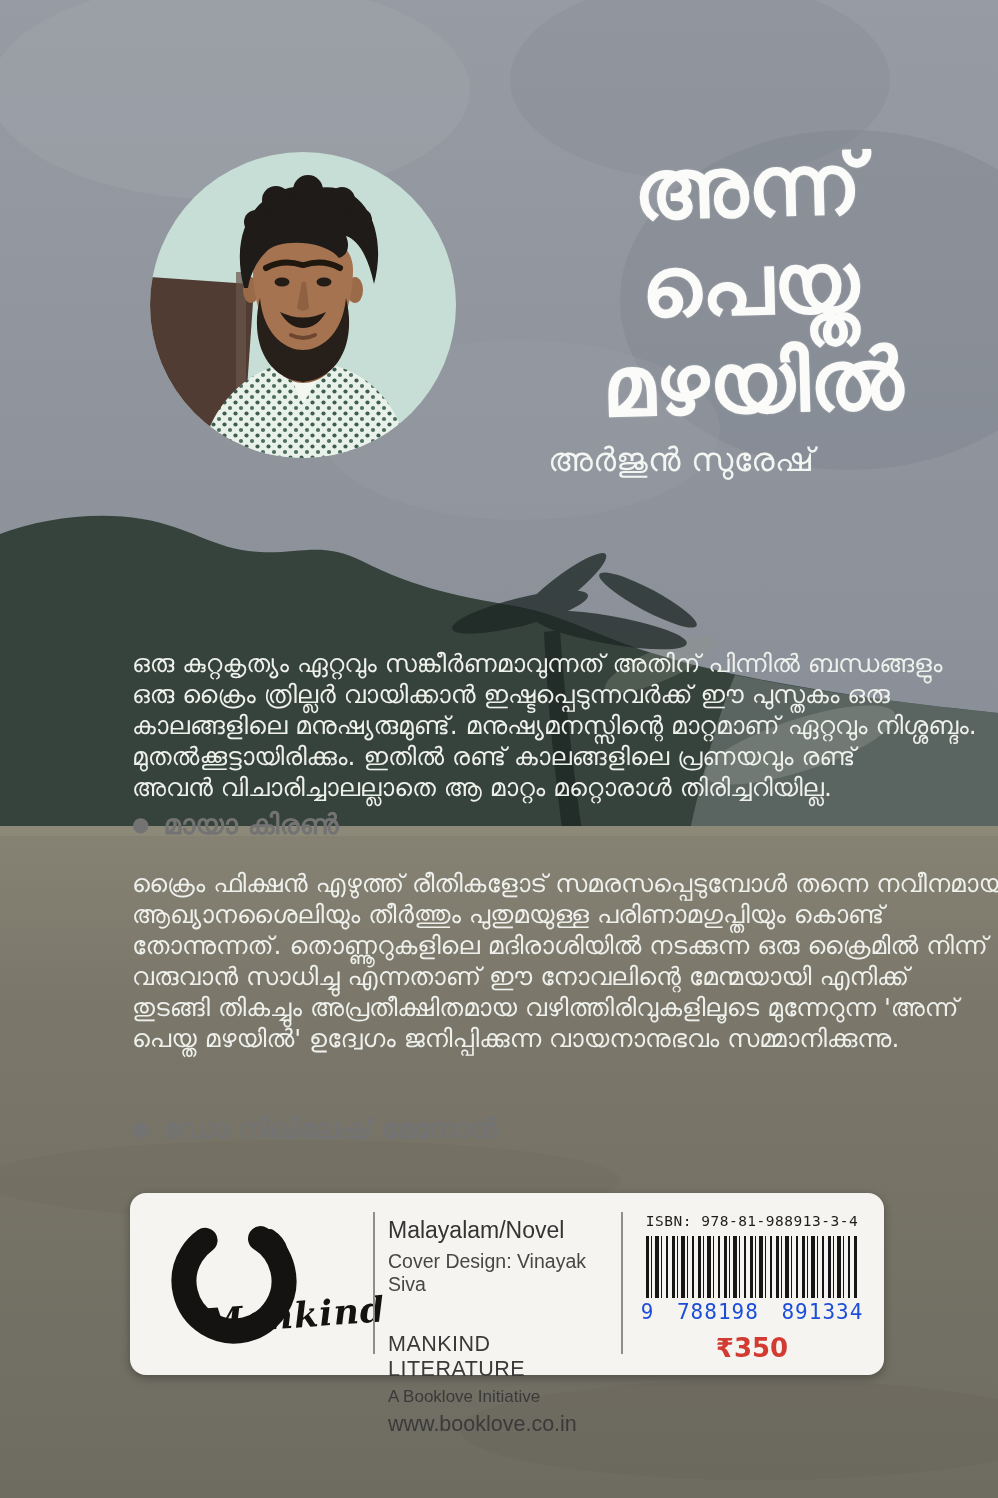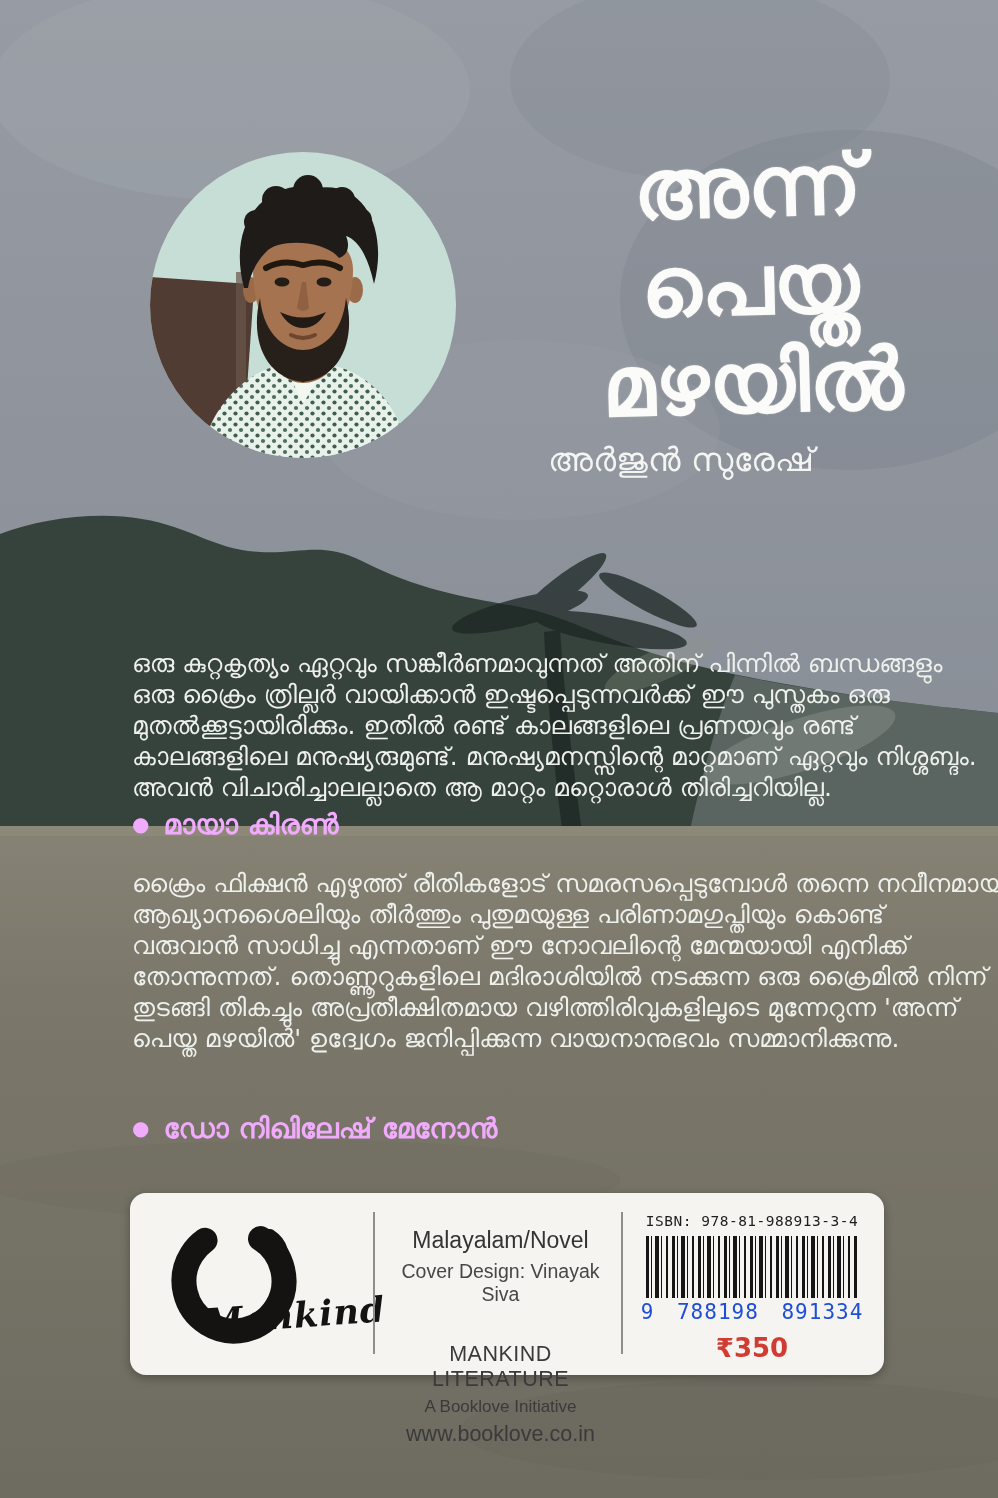--- a/index.html
+++ b/index.html
@@ -28,42 +28,42 @@
   }
   
   .blurb{
     position:absolute;left:132px;width:800px;
     color:#eef0ec;font-family:"DejaVu Sans", sans-serif;
   }
   .blurb .b-line{font-size:25px;line-height:31px;white-space:nowrap;}
   #blurb-1{top:648px;}
   #blurb-2{top:868px;}
   .attribution{
-    position:absolute;left:132px;color:#f0abfc;font-weight:bold;
+    position:absolute;left:132px;color:#737373;font-weight:bold;
     font-size:28px;font-family:"DejaVu Sans", sans-serif;
   }
   #attribution-1{top:808px;}
   #attribution-2{top:1112px;}
   .attribution .bullet{font-size:20px;margin-right:14px;vertical-align:3px;}
   
   #publisher-card{
     position:absolute;left:130px;top:1193px;width:754px;height:182px;
     background:#f6f4f0;border-radius:16px;
     box-shadow:0 3px 10px rgba(0,0,0,.28);
   }
   .card-divider{position:absolute;top:19px;width:2px;height:142px;background:#8e8e8c;}
   #divider-1{left:243px;}
   #divider-2{left:491px;}
   #logo-block{position:absolute;left:28px;top:16px;width:212px;height:150px;}
   #logo-script{
     position:absolute;left:46px;top:86px;width:170px;
     font-family:"DejaVu Serif", serif;font-style:italic;font-weight:bold;
     font-size:35px;color:#151312;transform:rotate(-4deg);letter-spacing:1px;
   }
-  #card-middle{position:absolute;left:258px;top:34px;width:225px;color:#3c3c3c;text-align:center;}
+  #card-middle{position:absolute;left:258px;top:24px;width:225px;color:#3c3c3c;}
   #card-category{font-size:23px;font-weight:500;color:#343434;}
   #card-design{font-size:19.5px;color:#474747;margin-top:6px;}
   #card-publisher{font-size:21.5px;color:#3a3a3a;margin-top:36px;letter-spacing:.5px;}
   #card-initiative{font-size:17px;color:#3a3a3a;margin-top:5px;}
   #card-website{font-size:21.5px;color:#3a3a3a;margin-top:5px;}
   #barcode-block{position:absolute;left:510px;top:20px;width:224px;text-align:center;}
   #isbn-line{
     font-family:"DejaVu Sans Mono", monospace;font-size:14.5px;color:#1d1d1d;
     letter-spacing:.5px;white-space:nowrap;
   }
@@ -177,33 +177,33 @@
   <div id="title-block">
     <div class="t-line">അന്ന്</div>
     <div class="t-line">പെയ്ത</div>
     <div class="t-line">മഴയിൽ</div>
   </div>
   <div id="author-name">അർജുൻ സുരേഷ്</div>
 
   <div class="blurb" id="blurb-1">
     <div class="b-line">ഒരു കുറ്റകൃത്യം ഏറ്റവും സങ്കീർണമാവുന്നത് അതിന് പിന്നിൽ ബന്ധങ്ങളും</div>
     <div class="b-line">ഒരു ക്രൈം ത്രില്ലർ വായിക്കാൻ ഇഷ്ടപ്പെടുന്നവർക്ക് ഈ പുസ്തകം ഒരു</div>
+    <div class="b-line">കാലങ്ങളിലെ മനുഷ്യരുമുണ്ട്. മനുഷ്യമനസ്സിന്റെ മാറ്റമാണ് ഏറ്റവും നിശ്ശബ്ദം.</div>
     <div class="b-line">മുതൽക്കൂട്ടായിരിക്കും. ഇതിൽ രണ്ട് കാലങ്ങളിലെ പ്രണയവും രണ്ട്</div>
-    <div class="b-line">കാലങ്ങളിലെ മനുഷ്യരുമുണ്ട്. മനുഷ്യമനസ്സിന്റെ മാറ്റമാണ് ഏറ്റവും നിശ്ശബ്ദം.</div>
     <div class="b-line">അവൻ വിചാരിച്ചാലല്ലാതെ ആ മാറ്റം മറ്റൊരാൾ തിരിച്ചറിയില്ല.</div>
   </div>
   <div class="attribution" id="attribution-1">
     <span class="bullet">●</span><span>മായാ കിരൺ</span>
   </div>
 
   <div class="blurb" id="blurb-2">
     <div class="b-line">ക്രൈം ഫിക്ഷൻ എഴുത്ത് രീതികളോട് സമരസപ്പെടുമ്പോൾ തന്നെ നവീനമായ</div>
     <div class="b-line">ആഖ്യാനശൈലിയും തീർത്തും പുതുമയുള്ള പരിണാമഗുപ്തിയും കൊണ്ട്</div>
+    <div class="b-line">തോന്നുന്നത്. തൊണ്ണൂറുകളിലെ മദിരാശിയിൽ നടക്കുന്ന ഒരു ക്രൈമിൽ നിന്ന്</div>
     <div class="b-line">വരുവാൻ സാധിച്ചു എന്നതാണ് ഈ നോവലിന്റെ മേന്മയായി എനിക്ക്</div>
-    <div class="b-line">തോന്നുന്നത്. തൊണ്ണൂറുകളിലെ മദിരാശിയിൽ നടക്കുന്ന ഒരു ക്രൈമിൽ നിന്ന്</div>
     <div class="b-line">തുടങ്ങി തികച്ചും അപ്രതീക്ഷിതമായ വഴിത്തിരിവുകളിലൂടെ മുന്നേറുന്ന 'അന്ന്</div>
     <div class="b-line">പെയ്ത മഴയിൽ' ഉദ്വേഗം ജനിപ്പിക്കുന്ന വായനാനുഭവം സമ്മാനിക്കുന്നു.</div>
   </div>
   <div class="attribution" id="attribution-2">
     <span class="bullet">●</span><span>ഡോ നിഖിലേഷ് മേനോൻ</span>
   </div>
 
   <div id="publisher-card">
     <div id="logo-block">
       <svg width="212" height="150" viewBox="0 0 212 150">

